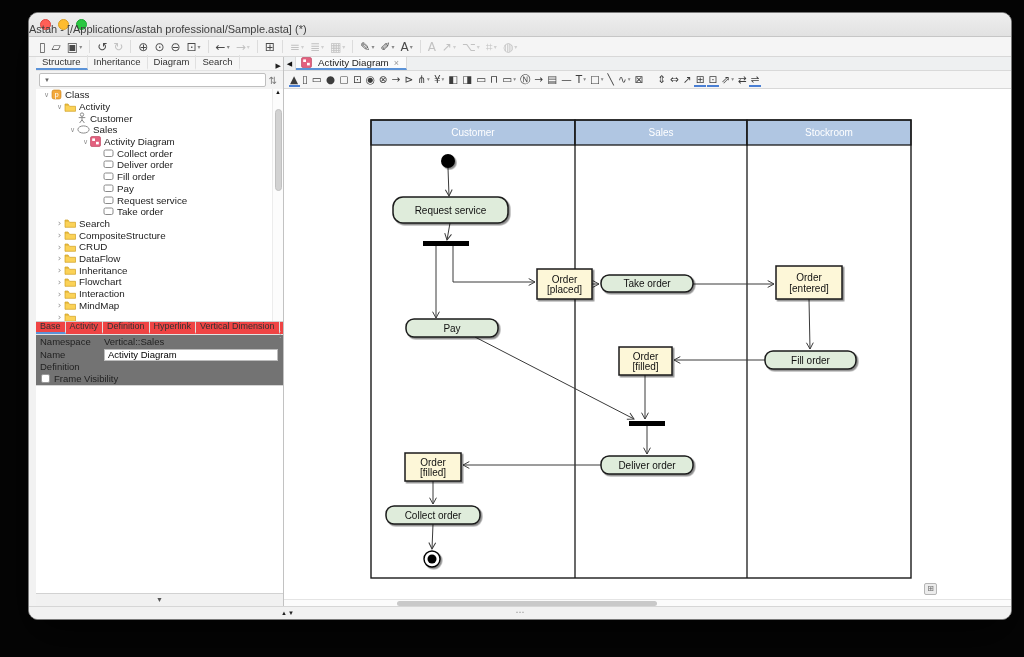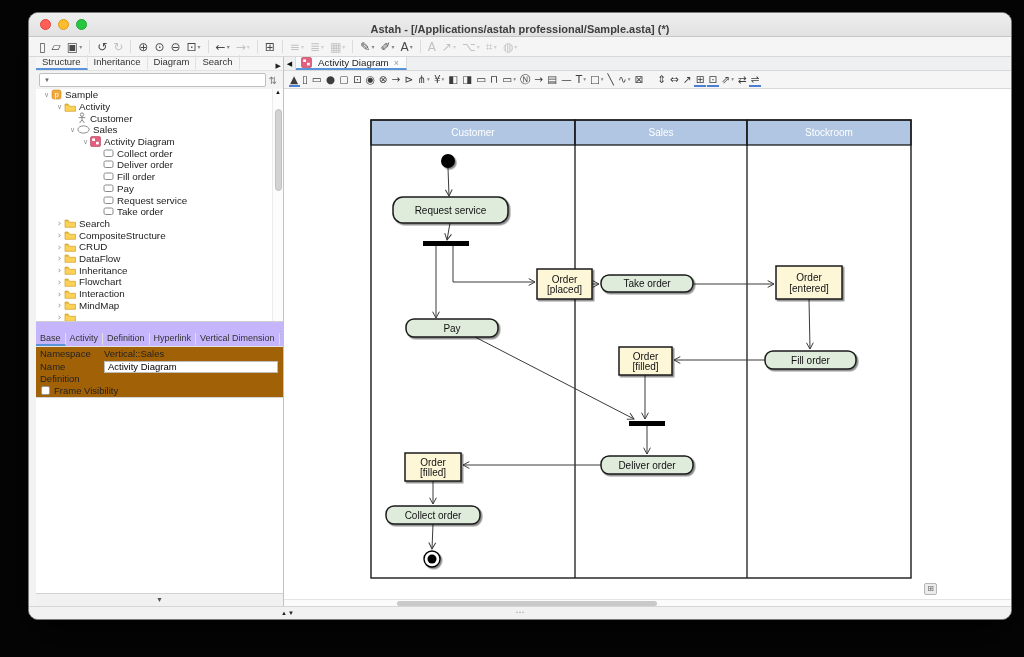--- a/index.html
+++ b/index.html
@@ -9,21 +9,21 @@
     border-radius:10px;border:1px solid #7a7a7a;box-shadow:0 16px 44px rgba(0,0,0,.7);overflow:hidden;
     display:flex;flex-direction:column;}
   
   .titlebar{height:24px;background:linear-gradient(#eeeeee,#e2e2e2);border-bottom:1px solid #c6c6c6;
     display:flex;align-items:center;position:relative;flex:0 0 auto;}
   .tls{display:flex;gap:7px;padding-left:11px;}
   .tl{width:11px;height:11px;border-radius:50%;}
   .tl.red{background:#ff5f57;border:.5px solid #e0443e;}
   .tl.yel{background:#febc2e;border:.5px solid #d89e24;}
   .tl.grn{background:#29c740;border:.5px solid #1da433;}
-  .title{position:absolute;left:0;right:0;text-align:center;font-size:11px;font-weight:700;color:#3e3e3e;margin-top:9px;}
+  .title{position:absolute;left:0;right:0;text-align:left;font-size:11px;font-weight:400;color:#3e3e3e;margin-top:9px;}
   
   .toolbar{height:20px;background:#f5f5f5;border-bottom:1px solid #d8d8d8;display:flex;align-items:center;
     padding-left:7px;flex:0 0 auto;}
   .tbi{display:inline-flex;align-items:center;height:16px;padding:0 2px;margin:0 1px;color:#4a4a4a;cursor:default;}
   .tbi .g{font-family:"DejaVu Sans",sans-serif;font-size:12px;line-height:14px;}
   .tbi.disabled{color:#c2c2c2;}
   .tbi .dd{font-size:6px;color:#8a8a8a;margin-left:1px;}
   .tbi.disabled .dd{color:#d0d0d0;}
   .vsep{width:1px;height:13px;background:#dcdcdc;margin:0 4px;}
   
@@ -41,24 +41,24 @@
   .syncbtn{width:14px;text-align:center;font-size:10px;color:#777;font-family:"DejaVu Sans",sans-serif;}
   .treearea{height:232px;flex:0 0 auto;overflow:hidden;position:relative;background:#fff;}
   .trow{height:11.7px;display:flex;align-items:center;white-space:nowrap;}
   .texp{width:9px;text-align:center;color:#909090;flex:0 0 auto;font-family:"DejaVu Sans",sans-serif;}
   .texp.open{font-size:7px;} .texp.closed{font-size:9px;line-height:8px;}
   .ticon{margin-right:3px;display:inline-flex;align-items:center;flex:0 0 auto;}
   .tlabel{font-size:9.8px;color:#1c1c1c;}
   .vscroll{position:absolute;top:0;right:0;width:11px;height:100%;background:#fcfcfc;border-left:1px solid #ececec;}
   .vscroll .up{position:absolute;top:0;left:0;width:100%;text-align:center;font-size:6px;color:#111;}
   .vscroll .thumb{position:absolute;left:2px;width:7px;border-radius:3.5px;background:#d2d2d2;border:1px solid #c0c0c0;}
-  .ptabs{height:26px;background:#c4b5fd;border-top:1px solid #cfcfcf;border-bottom:1px solid #e3e3e3;
+  .ptabs{height:14px;background:#ef4444;border-top:1px solid #cfcfcf;border-bottom:1px solid #e3e3e3;
     display:flex;align-items:flex-end;flex:0 0 auto;}
   .ptabs .tab{font-size:9px;padding:0 4px 1px 4px;}
-  .pbody{flex:1 1 auto;background:#a16207;font-size:9.5px;color:#222;display:flex;flex-direction:column;min-height:0;justify-content:flex-end;}
+  .pbody{flex:1 1 auto;background:#737373;font-size:9.5px;color:#222;display:flex;flex-direction:column;min-height:0;justify-content:flex-end;}
   .prow{display:flex;align-items:center;height:13px;padding:0 2px;flex:0 0 auto;}
   .plabel{width:66px;flex:0 0 auto;padding-left:2px;}
   .pvalue{color:#222;}
   .pinput{flex:1;height:12px;border:1px solid #bdbdbd;background:#fff;font-size:9.5px;padding:0 3px;
     font-family:"Liberation Sans",sans-serif;margin-right:3px;}
   .chk{width:9px;height:9px;border:1px solid #9a9a9a;border-radius:2px;background:#fff;margin:0 4px 0 3px;flex:0 0 auto;}
   .defbox{flex:1 1 auto;margin:0;border:0;border-top:1px solid #d5d5d5;background:#fff;resize:none;
     font-family:"Liberation Sans",sans-serif;font-size:10px;min-height:0;}
   .lstrip{height:13px;background:#f1f1f1;border-top:1px solid #d2d2d2;text-align:center;
     font-size:7px;color:#555;line-height:12px;flex:0 0 auto;}
@@ -213,21 +213,21 @@
       </div>
       <div class="treearea" id="tree">
         <div class="trow" style="padding-left: 6px;">
             <span class="texp open">∨</span>
             <span class="ticon">
               <svg width="11" height="11">
                 <rect x="1" y="1" width="9" height="9" rx="2" fill="#f3a93c" stroke="#c77f17" stroke-width="0.6"></rect>
                 <text x="5.5" y="8.3" font-size="7.5" fill="#fff" text-anchor="middle">p</text>
               </svg>
             </span>
-            <span class="tlabel">Sample</span>
+            <span class="tlabel">Class</span>
           </div>
           <div class="trow" style="padding-left: 19px;">
             <span class="texp open">∨</span>
             <span class="ticon">
               <svg width="12" height="10">
                 <path d="M1,3 h3.6 l1,1.3 h5.9 v5 h-10.5 z M1,3 v-1 h3 l0.6,1" fill="#fbd257" stroke="#d0a024" stroke-width="0.7"></path>
               </svg>
             </span>
             <span class="tlabel">Activity</span>
           </div>

